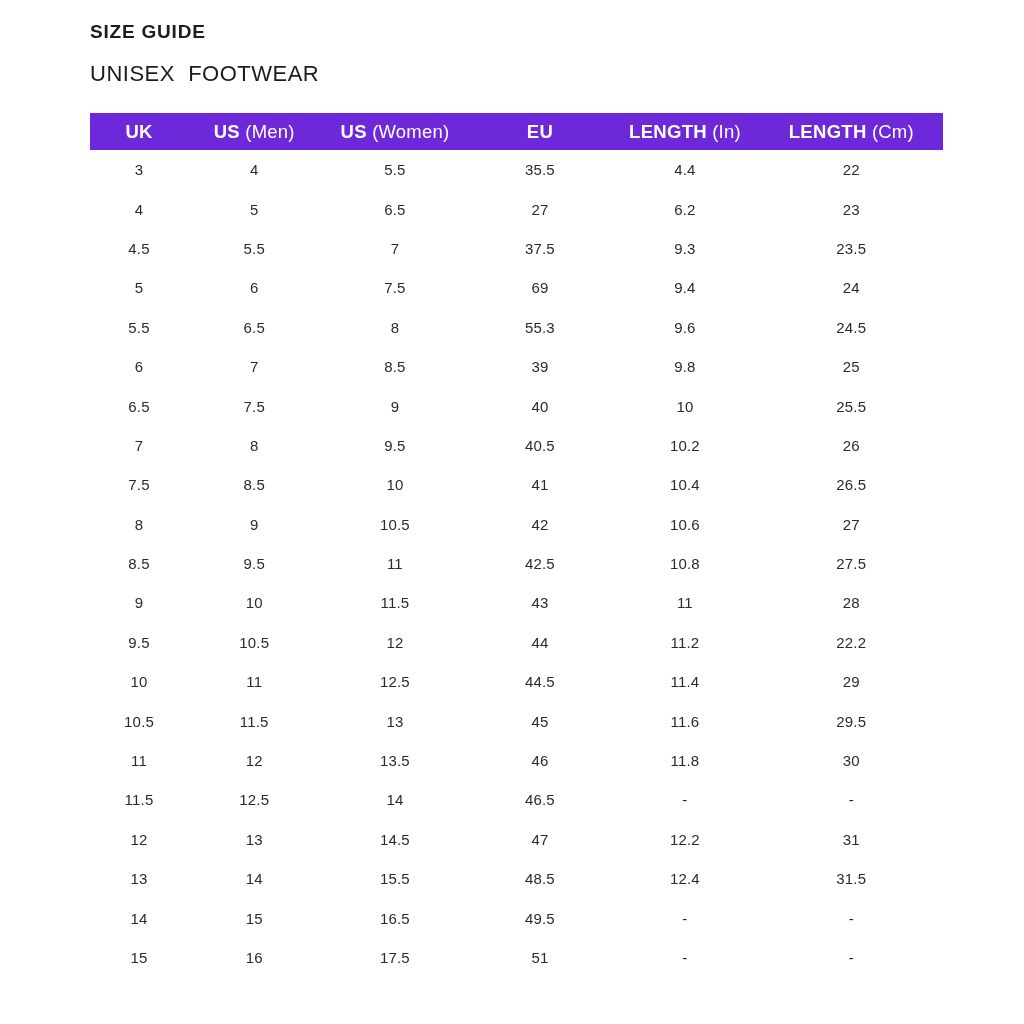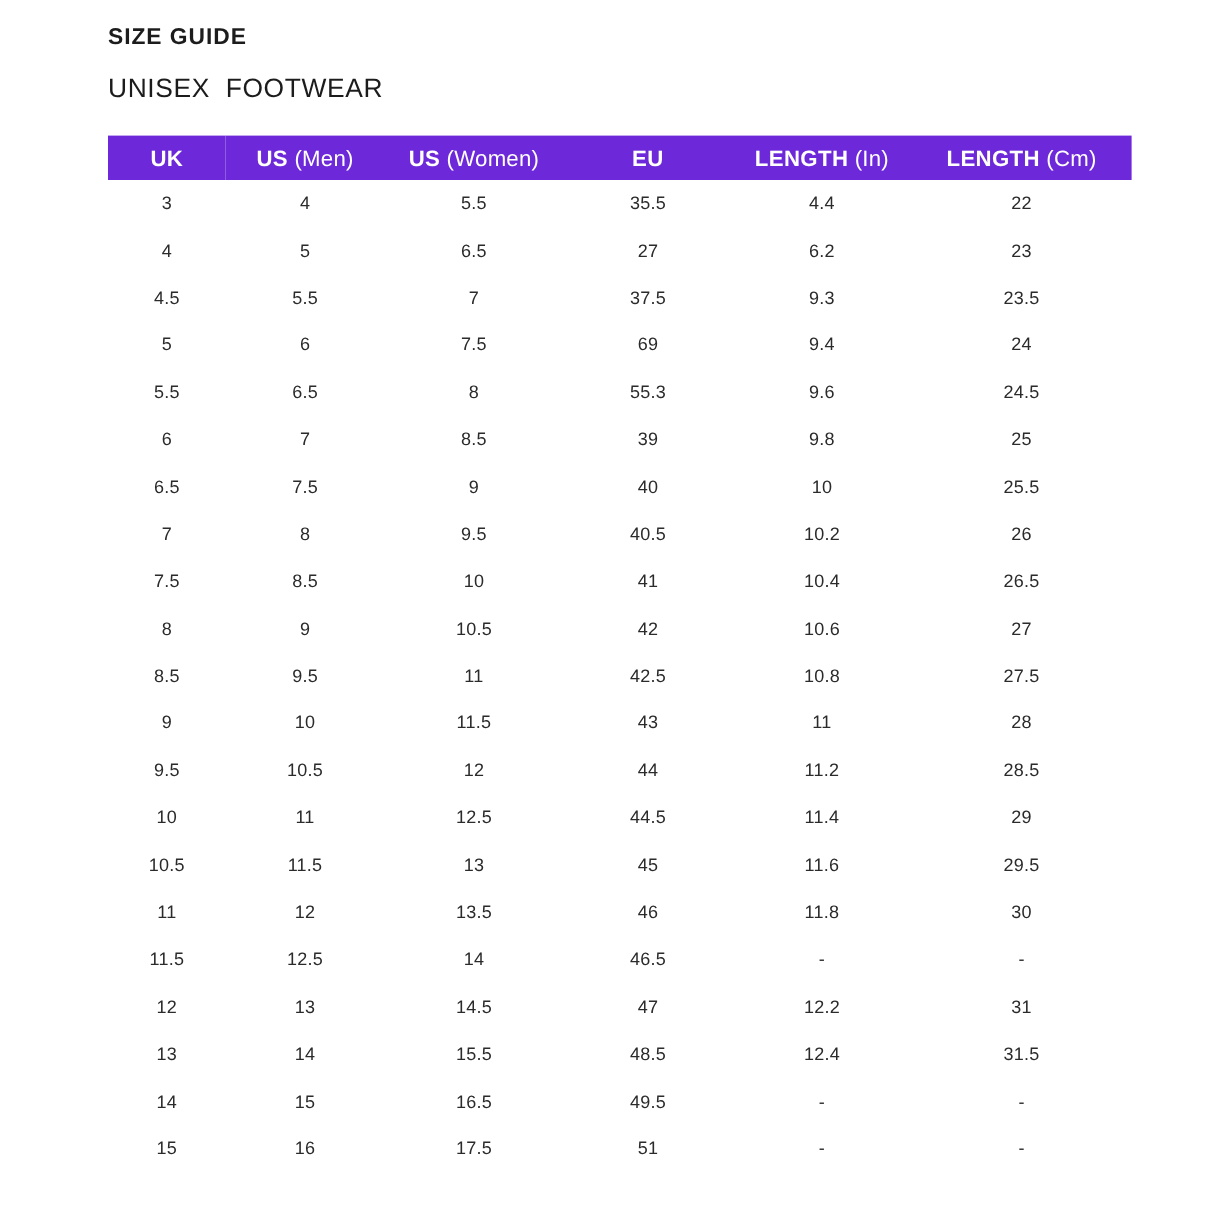--- a/index.html
+++ b/index.html
@@ -191,21 +191,21 @@
           <td>43</td>
           <td>11</td>
           <td>28</td>
         </tr>
         <tr>
           <td>9.5</td>
           <td>10.5</td>
           <td>12</td>
           <td>44</td>
           <td>11.2</td>
-          <td>28.5</td>
+          <td>22.2</td>
         </tr>
         <tr>
           <td>10</td>
           <td>11</td>
           <td>12.5</td>
           <td>44.5</td>
           <td>11.4</td>
           <td>29</td>
         </tr>
         <tr>

